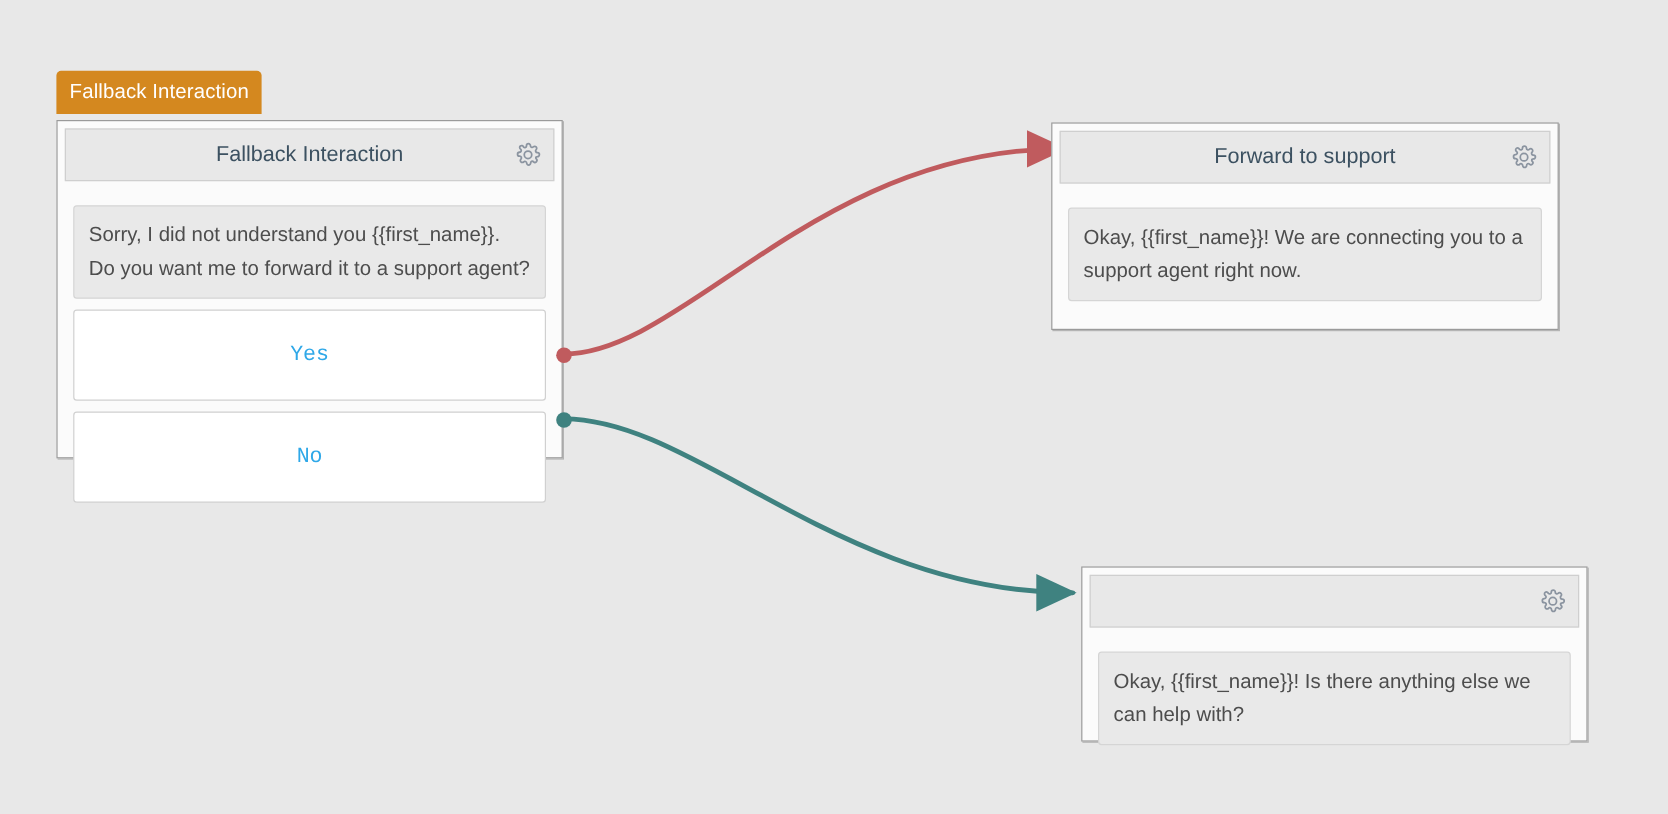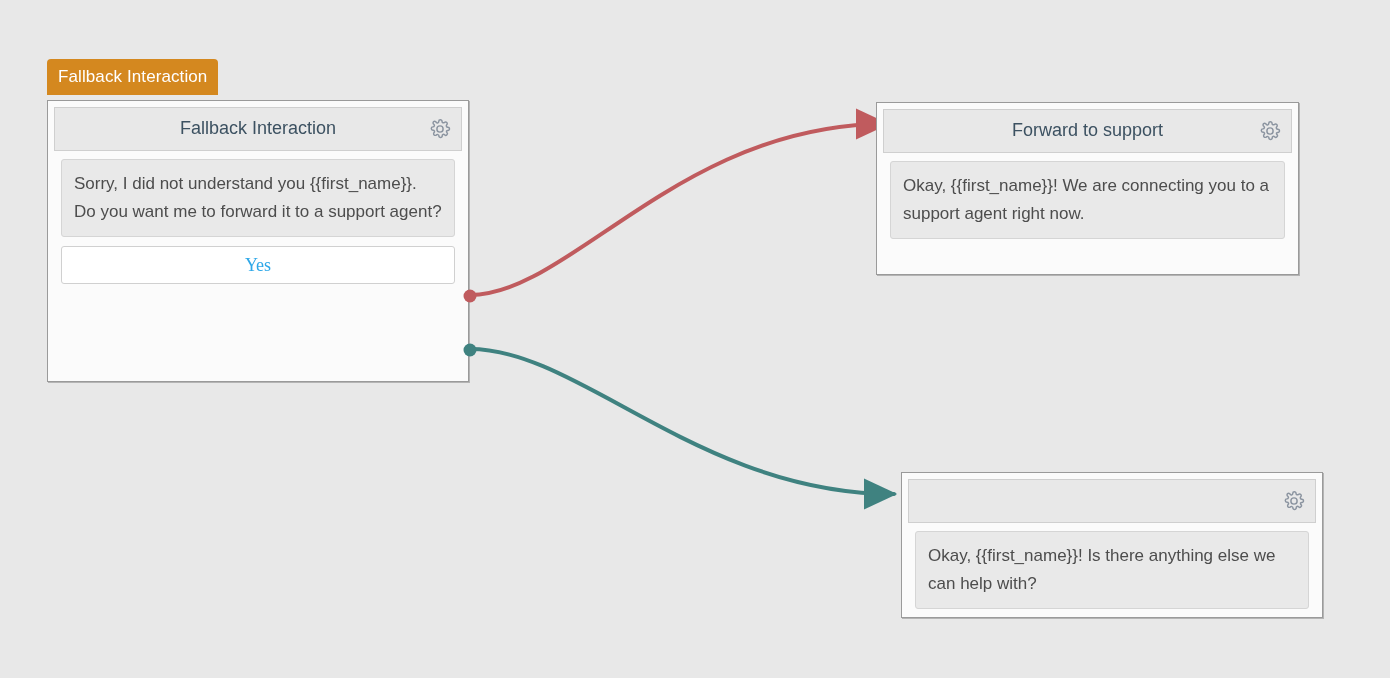--- a/index.html
+++ b/index.html
@@ -81,20 +81,21 @@
     transform: translateY(-50%);
     width: 22px;
     height: 22px;
     display: block;
     color: #8b94a0;
   }
   .gear-icon svg { display: block; width: 22px; height: 22px; }
 
   .node-body {
     padding: 8px 7px 7px 7px;
+    margin-top: 12px;
   }
 
   .message-box {
     background: #e9e9e9;
     border: 1px solid #d5d5d5;
     border-radius: 3px;
     box-sizing: border-box;
     color: #4d4d4d;
     font-size: 17px;
     line-height: 1.62;
@@ -103,24 +104,24 @@
   }
 
   .choice-btn {
     display: block;
     width: 100%;
     box-sizing: border-box;
     background: #ffffff;
     border: 1px solid #d0d0d0;
     border-radius: 3px;
     color: #2fa8e8;
-    font-family: Liberation Serif, serif;
+    font-family: Liberation Mono, monospace;
     font-size: 18px;
     line-height: 1;
-    padding: 9px 8px;
+    padding: 28px 8px;
     margin-top: 9px;
     text-align: center;
     cursor: pointer;
   }
 
   
   .port {
     position: absolute;
     width: 13px;
     height: 13px;
@@ -166,20 +167,21 @@
           <path d="M19.2 14.1a1.5 1.5 0 0 0 .3 1.65l.06.06a1.8 1.8 0 1 1-2.55 2.55l-.06-.06a1.5 1.5 0 0 0-1.65-.3 1.5 1.5 0 0 0-.9 1.37v.17a1.8 1.8 0 1 1-3.6 0v-.09a1.5 1.5 0 0 0-.98-1.37 1.5 1.5 0 0 0-1.65.3l-.06.06a1.8 1.8 0 1 1-2.55-2.55l.06-.06a1.5 1.5 0 0 0 .3-1.65 1.5 1.5 0 0 0-1.37-.9H4.3a1.8 1.8 0 1 1 0-3.6h.09a1.5 1.5 0 0 0 1.37-.98 1.5 1.5 0 0 0-.3-1.65l-.06-.06A1.8 1.8 0 1 1 7.95 4.9l.06.06a1.5 1.5 0 0 0 1.65.3h.07a1.5 1.5 0 0 0 .9-1.37V3.7a1.8 1.8 0 1 1 3.6 0v.09a1.5 1.5 0 0 0 .9 1.37 1.5 1.5 0 0 0 1.65-.3l.06-.06a1.8 1.8 0 1 1 2.55 2.55l-.06.06a1.5 1.5 0 0 0-.3 1.65v.07a1.5 1.5 0 0 0 1.37.9h.17a1.8 1.8 0 1 1 0 3.6h-.09a1.5 1.5 0 0 0-1.37.9z"></path>
         </svg>
       </span>
     </div>
 
     <div class="node-body">
       <div class="message-box">Sorry, I did not understand you {{first_name}}. Do you want me to forward it to a support agent?</div>
 
       <button class="choice-btn">Yes</button>
 
+      <button class="choice-btn">No</button>
     </div>
 
     <span class="port" style="left:422px; top:195px; background:#c05b5e;"></span>
     <span class="port" style="left:422px; top:249px; background:#3f8280;"></span>
   </div>
 
   <div id="node-forward" class="node">
 
     <div class="node-header">
       <span class="node-title">Forward to support</span>

